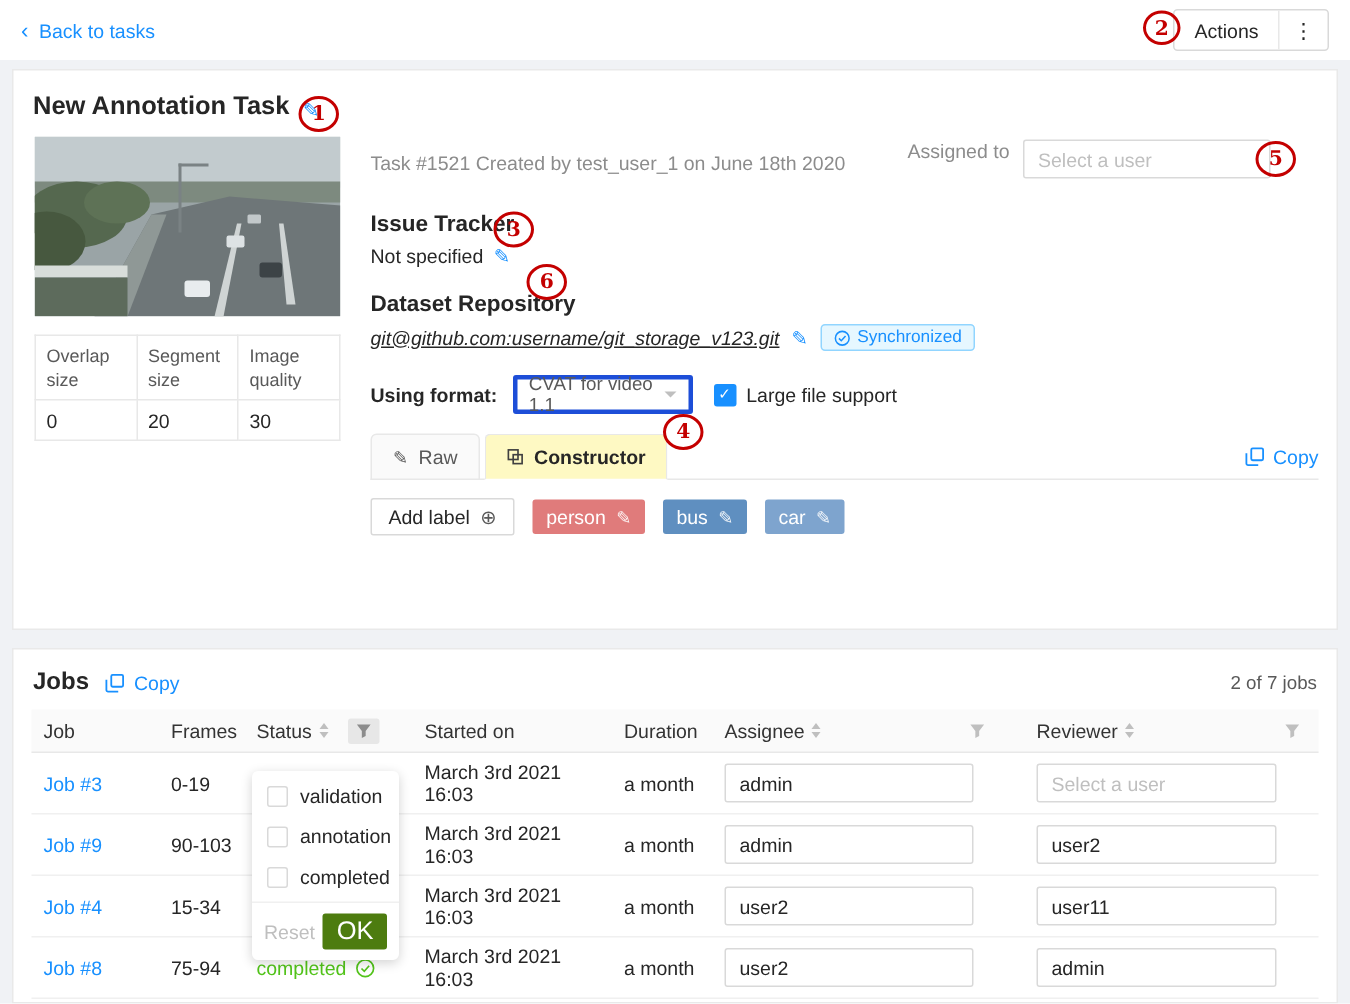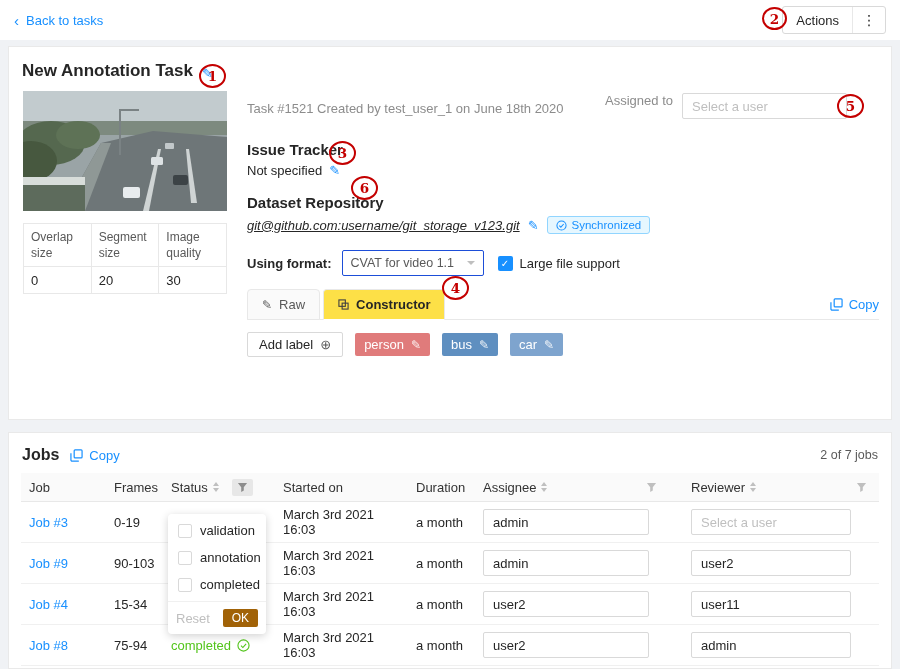--- a/index.html
+++ b/index.html
@@ -68,40 +68,40 @@
   .repo-url { font-size:13px; font-style:italic; text-decoration:underline; color:#262626; }
   .sync-badge {
     display:inline-flex; align-items:center; gap:5px;
     font-size:11.5px; color:#1890ff; background:#e6f7ff;
     border:1px solid #91d5ff; border-radius:3px; padding:2px 8px;
   }
 
   .format-row { margin-top:16px; display:flex; align-items:center; gap:10px; }
   .format-label { font-weight:700; font-size:13px; }
   .format-select {
-    width:142px; height:26px; border:1px solid #1d4ed8; border-radius:2px;
+    width:120px; height:26px; border:3px solid #1d4ed8; border-radius:2px;
     display:flex; align-items:center; justify-content:space-between;
     padding:0 8px; font-size:12.5px; color:#595959; background:#fff; cursor:pointer;
   }
   .select-caret { width:0; height:0; border-left:4px solid transparent; border-right:4px solid transparent; border-top:4px solid #bfbfbf; }
   .checkbox-group { display:flex; align-items:center; gap:7px; margin-left:4px; }
   .checkbox-checked {
     width:15px; height:15px; background:#1890ff; border-radius:2px;
     color:#fff; font-size:10px; display:flex; align-items:center; justify-content:center; cursor:pointer;
   }
   .checkbox-label { font-size:13px; }
 
   .tabs-bar { margin-top:12px; display:flex; align-items:flex-end; border-bottom:1px solid #e8e8e8; height:32px; }
   .tab {
     display:flex; align-items:center; gap:7px; padding:0 14px; height:31px;
     border:1px solid #e8e8e8; border-radius:4px 4px 0 0; margin-right:3px;
     font-size:13px; cursor:pointer; margin-bottom:-1px;
   }
   .tab-inactive { background:#fafafa; color:#595959; border-bottom:1px solid #e8e8e8; }
-  .tab-active { background:#fde047; color:#262626; font-weight:600; border-bottom:1px solid #fff; }
+  .tab-active { background:#fef9c3; color:#262626; font-weight:600; border-bottom:1px solid #fff; }
   .tab-icon { font-size:12px; color:#595959; display:flex; }
   .copy-link { margin-left:auto; display:flex; align-items:center; gap:6px; color:#1890ff; cursor:pointer; padding-bottom:7px; }
 
   .labels-pane { margin-top:12px; display:flex; align-items:center; gap:12px; }
   .add-label-btn {
     display:flex; align-items:center; gap:7px; border:1px solid #d9d9d9; border-radius:2px;
     background:#fff; padding:4px 11px; font-size:13px; color:#262626; cursor:pointer;
   }
   .plus-circle { color:#595959; font-size:13px; }
   .chip {
@@ -140,21 +140,21 @@
 
   
   .filter-dropdown {
     position:absolute; left:168px; top:514px; width:98px; background:#fff;
     border-radius:4px; box-shadow:0 2px 8px rgba(0,0,0,0.18); z-index:20; padding-top:3px;
   }
   .filter-item { display:flex; align-items:center; gap:8px; padding:6px 10px; font-size:13px; color:#262626; cursor:pointer; }
   .fcheckbox { width:14px; height:14px; border:1px solid #d9d9d9; border-radius:2px; background:#fff; flex:none; }
   .filter-footer { margin-top:3px; border-top:1px solid #f0f0f0; padding:7px 8px; display:flex; justify-content:space-between; align-items:center; }
   .reset-btn { color:#bfbfbf; font-size:13px; cursor:default; }
-  .ok-btn { background:#a16207; color:#fff; font-size:12px; padding:2px 9px; border-radius:2px; border:none; cursor:pointer; font-family:inherit; }
+  .ok-btn { background:#4d7c0f; color:#fff; font-size:17px; padding:2px 9px; border-radius:2px; border:none; cursor:pointer; font-family:inherit; }
 
   
   .ann {
     position:absolute; width:27px; height:24px; border:2px solid #c40000; border-radius:50%;
     color:#c40000; display:flex; align-items:center; justify-content:center;
     font-size:13.5px; font-weight:600; font-family:"DejaVu Serif", serif;
     z-index:30; background:transparent; pointer-events:none;
   }
   .ann-1 { left:199px; top:64px; }
   .ann-2 { left:762px; top:7px;  width:25px; height:23px; }

